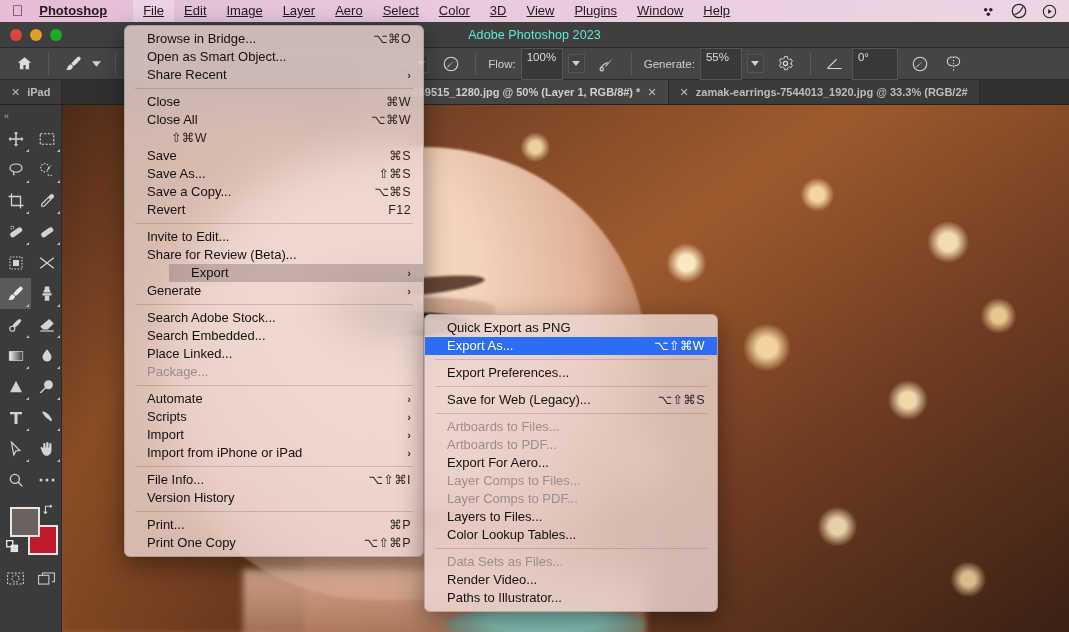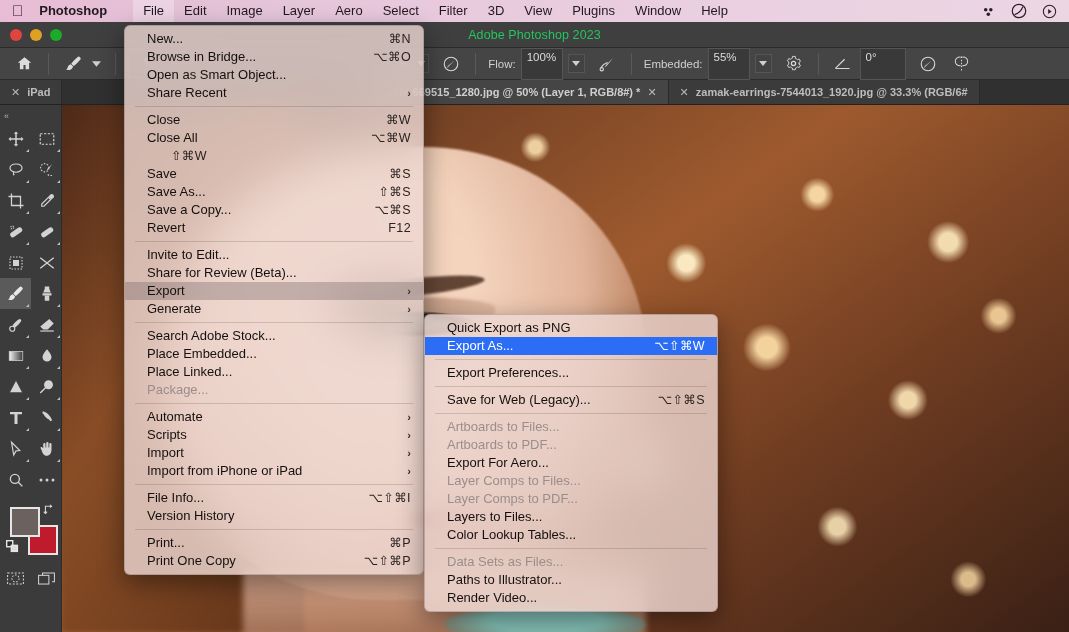--- a/index.html
+++ b/index.html
@@ -12,40 +12,40 @@
   }
 
   
   #menubar {
     position:absolute; left:0; top:0; width:1069px; height:22px;
     background:linear-gradient(90deg,#e9bcd6 0%,#e3c2d8 18%,#e8c9dd 40%,#ead0e0 70%,#ecd6e4 100%);
     display:flex; align-items:center; z-index:60;
     font-size:13px; color:#221820;
   }
   #menubar .apple { padding:0 14px 0 12px; font-size:15px; line-height:1; position:relative; top:-1px;}
-  #menubar .mb-item { padding:0 10px; height:22px; line-height:22px; white-space:nowrap; }
+  #menubar .mb-item { padding:0 10px; height:22px; line-height:22px; white-space:nowrap;text-decoration:underline; }
   #menubar .mb-item.bold { font-weight:bold; padding-left:2px; padding-right:14px;}
   #menubar .mb-item.active { background:rgba(255,255,255,0.30);margin-left:12px; }
   #menubar .spacer { flex:1; }
   #menubar .tray { display:flex; align-items:center; gap:15px; padding-right:12px; }
   #menubar .tray svg { display:block; }
 
   
   #psWindow {
     position:absolute; left:0; top:22px; width:1069px; height:610px;
     background:#323232; overflow:hidden;
   }
 
   
   #titlebar {
     height:26px; background:#3f3f3f; position:relative;
     display:flex; align-items:center; justify-content:center;
     border-bottom:1px solid #2b2b2b;
   }
-  #titlebar .title { font-size:12.5px; color:#22c55e; letter-spacing:.1px;}
+  #titlebar .title { font-size:12.5px; color:#5eead4; letter-spacing:.1px;}
   .traffic { position:absolute; left:10px; top:7px; display:flex; gap:8px; }
   .tl { width:12px; height:12px; border-radius:50%; }
   .tl.r { background:#e0443e; }
   .tl.y { background:#dea123; }
   .tl.g { background:#1aab29; }
 
   
   #optionsbar {
     height:32px; background:#454545; border-bottom:1px solid #2b2b2b;
     display:flex; align-items:center; font-size:11.5px; color:#cfcfcf;
@@ -179,21 +179,21 @@
   }
   .mi {
     height:18px; display:flex; align-items:center;
     padding:0 12px 0 22px; white-space:nowrap; position:relative;
     line-height:18px;
   }
   .mi .lbl { flex:1; }
   .mi .key { color:#2a2220; font-size:12.5px; letter-spacing:.4px; padding-left:24px; }
   .mi .arrow { font-size:11px; color:#3a3030; font-weight:bold; }
   .mi.dis { color:#9a8e8c; }
-  .mi.hl-grey { background:rgba(130,115,114,0.42); }
+  .mi.hl-grey { background:rgba(130,115,114,0.42);margin-left:44px; }
   .mi.hl-blue { background:#2b6ef5; color:#fff; }
   .mi.hl-blue .key { color:#fff; }
   .msep { height:1px; background:rgba(90,70,70,0.22); margin:4px 10px; }
 
   #fileMenu { left:124px; top:25px; width:300px; }
   #exportMenu { left:424px; top:314px; width:294px; }
 </style>
 </head>
 <body>
 
@@ -274,21 +274,21 @@
       <span class="ob-icon">
         <svg width="18" height="18" viewBox="0 0 24 24" fill="none" stroke="#d7d7d7" stroke-width="1.5">
           <path d="M20 4l-9 9-2.5 3.5L12 14z" fill="#d7d7d7" stroke="none"></path>
           <path d="M4 17c2-4 6-6 9-7" stroke="#d7d7d7"></path>
           <circle cx="5" cy="19" r="2.2"></circle>
         </svg>
       </span>
     </div>
     <div class="ob-sep"></div>
     <div class="ob-cell">
-      <span class="ob-label">Embedded:</span>
+      <span class="ob-label">Generate:</span>
       <span class="ob-field">55%</span>
       <span class="ob-caret">
         <svg width="8" height="5" viewBox="0 0 10 6">
             <path d="M0 0l5 6 5-6z" fill="#cfcfcf"></path>
           </svg>
       </span>
     </div>
     <div class="ob-cell">
       <span class="ob-icon">
         <svg width="17" height="17" viewBox="0 0 24 24" fill="#dcdcdc">
@@ -329,21 +329,21 @@
     <div class="doctab inactive">
       <span class="x">✕</span>
       <span>iPad</span>
     </div>
     <div class="doctab" style="margin-left:300px;">
       <span>apatite-669515_1280.jpg @ 50% (Layer 1, RGB/8#) *</span>
       <span class="x">✕</span>
     </div>
     <div class="doctab inactive">
       <span class="x">✕</span>
-      <span>zamak-earrings-7544013_1920.jpg @ 33.3% (RGB/6#</span>
+      <span>zamak-earrings-7544013_1920.jpg @ 33.3% (RGB/2#</span>
     </div>
   </div>
 
   <div id="canvasArea">
     <div id="photo">
       <div class="hairL"></div>
       <div class="skin"></div>
       <div class="lid"></div>
       <div class="brow"></div>
       <div class="eye"></div>
@@ -560,21 +560,21 @@
 
 <div id="menubar">
   <div class="apple"></div>
   <div class="mb-item bold">Photoshop</div>
   <div class="mb-item active">File</div>
   <div class="mb-item">Edit</div>
   <div class="mb-item">Image</div>
   <div class="mb-item">Layer</div>
   <div class="mb-item">Aero</div>
   <div class="mb-item">Select</div>
-  <div class="mb-item">Filter</div>
+  <div class="mb-item">Color</div>
   <div class="mb-item">3D</div>
   <div class="mb-item">View</div>
   <div class="mb-item">Plugins</div>
   <div class="mb-item">Window</div>
   <div class="mb-item">Help</div>
   <div class="spacer"></div>
   <div class="tray">
     <span>
       <svg width="15" height="13" viewBox="0 0 16 14" fill="#2a1f28">
           <circle cx="5" cy="5" r="1.9"></circle>
@@ -592,24 +592,20 @@
       <svg width="15" height="15" viewBox="0 0 18 18" fill="none" stroke="#2a1f28" stroke-width="1.3">
           <circle cx="9" cy="9" r="7.4"></circle>
           <path d="M7.4 6l4.2 3-4.2 3z" fill="#2a1f28" stroke="none"></path>
         </svg>
     </span>
   </div>
 </div>
 
 <div class="menu" id="fileMenu">
     <div class="mi">
-      <span class="lbl">New...</span>
-      <span class="key">⌘N</span>
-    </div>
-    <div class="mi">
       <span class="lbl">Browse in Bridge...</span>
       <span class="key">⌥⌘O</span>
     </div>
     <div class="mi">
       <span class="lbl">Open as Smart Object...</span>
     </div>
     <div class="mi">
       <span class="lbl">Share Recent</span>
       <span class="arrow">›</span>
     </div>
@@ -654,21 +650,21 @@
     </div>
     <div class="mi">
       <span class="lbl">Generate</span>
       <span class="arrow">›</span>
     </div>
     <div class="msep"></div>
     <div class="mi">
       <span class="lbl">Search Adobe Stock...</span>
     </div>
     <div class="mi">
-      <span class="lbl">Place Embedded...</span>
+      <span class="lbl">Search Embedded...</span>
     </div>
     <div class="mi">
       <span class="lbl">Place Linked...</span>
     </div>
     <div class="mi dis">
       <span class="lbl">Package...</span>
     </div>
     <div class="msep"></div>
     <div class="mi">
       <span class="lbl">Automate</span>
@@ -742,18 +738,18 @@
       <span class="lbl">Layers to Files...</span>
     </div>
     <div class="mi">
       <span class="lbl">Color Lookup Tables...</span>
     </div>
     <div class="msep"></div>
     <div class="mi dis">
       <span class="lbl">Data Sets as Files...</span>
     </div>
     <div class="mi">
+      <span class="lbl">Render Video...</span>
+    </div>
+    <div class="mi">
       <span class="lbl">Paths to Illustrator...</span>
     </div>
-    <div class="mi">
-      <span class="lbl">Render Video...</span>
-    </div>
   </div>
 
 </body></html>

